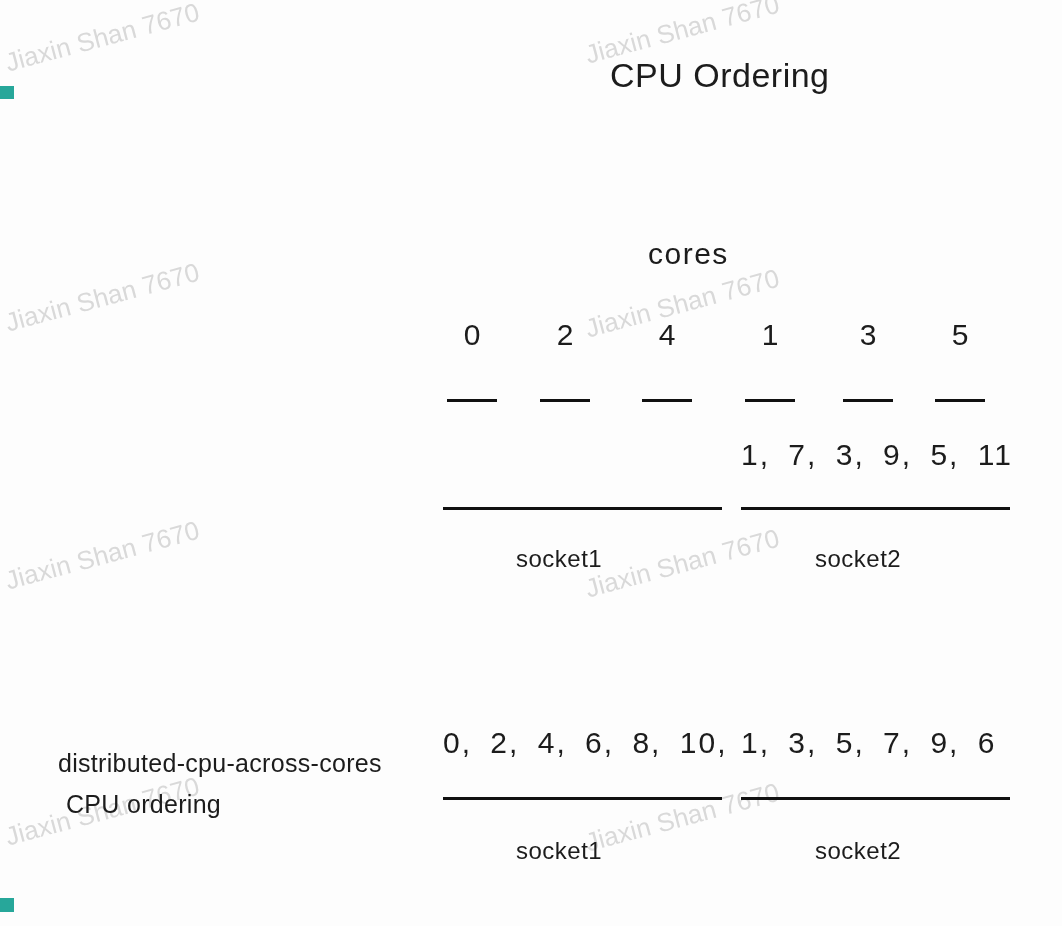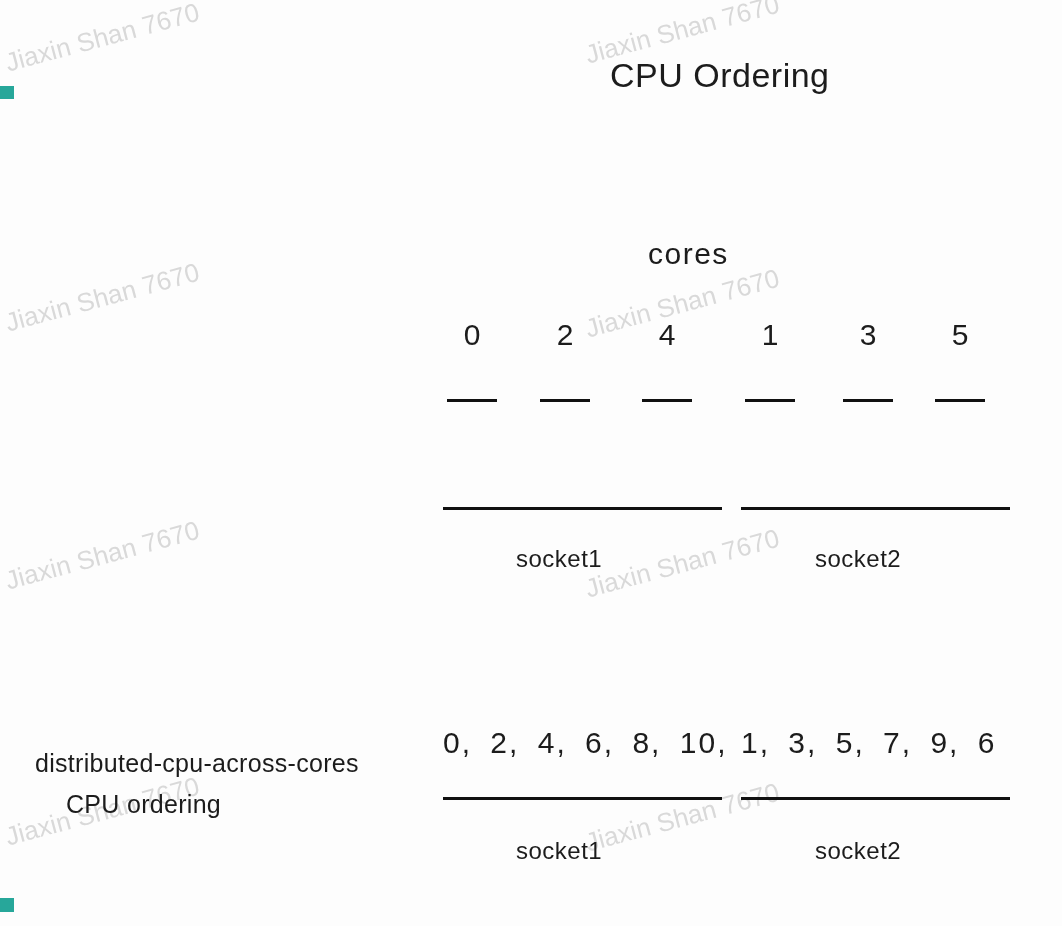--- a/index.html
+++ b/index.html
@@ -68,21 +68,21 @@
   .u4 { left:741px; top:797px; width:269px; }
 
   .socket { font-size:24px; letter-spacing:0.5px; }
   .s1a { left:516px; top:545px; }
   .s2a { left:815px; top:545px; }
   .s1b { left:516px; top:837px; }
   .s2b { left:815px; top:837px; }
 
   .row-label { font-size:25px; letter-spacing:0.3px; }
   .rl1  { left:97px; top:408px; }
-  .rl2a { left:35px; top:749px; }
+  .rl2a { left:58px; top:749px; }
   .rl2b { left:66px; top:790px; }
 </style>
 </head>
 <body>
 
 <div class="canvas">
 
   <span class="wm wm1">Jiaxin Shan 7670</span>
   <span class="wm wm2">Jiaxin Shan 7670</span>
   <span class="wm wm3">Jiaxin Shan 7670</span>
@@ -106,20 +106,21 @@
   <span class="txt corenum n4">3</span>
   <span class="txt corenum n5">5</span>
 
   <div class="dash d0"></div>
   <div class="dash d1"></div>
   <div class="dash d2"></div>
   <div class="dash d3"></div>
   <div class="dash d4"></div>
   <div class="dash d5"></div>
 
+  <div class="txt cpus r1s2">1, 7, 3, 9, 5, 11</div>
   <div class="uline u1"></div>
   <div class="uline u2"></div>
   <div class="txt socket s1a">socket1</div>
   <div class="txt socket s2a">socket2</div>
 
   <div class="txt row-label rl2a">distributed-cpu-across-cores</div>
   <div class="txt row-label rl2b">CPU ordering</div>
   <div class="txt cpus r2s1">0, 2, 4, 6, 8, 10,</div>
   <div class="txt cpus r2s2">1, 3, 5, 7, 9, 6</div>
   <div class="uline u3"></div>

